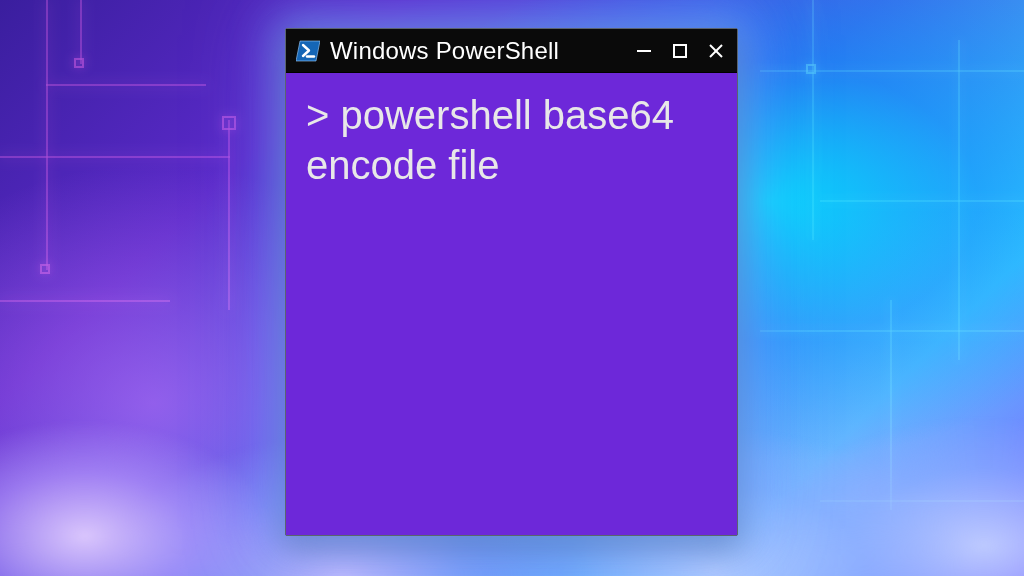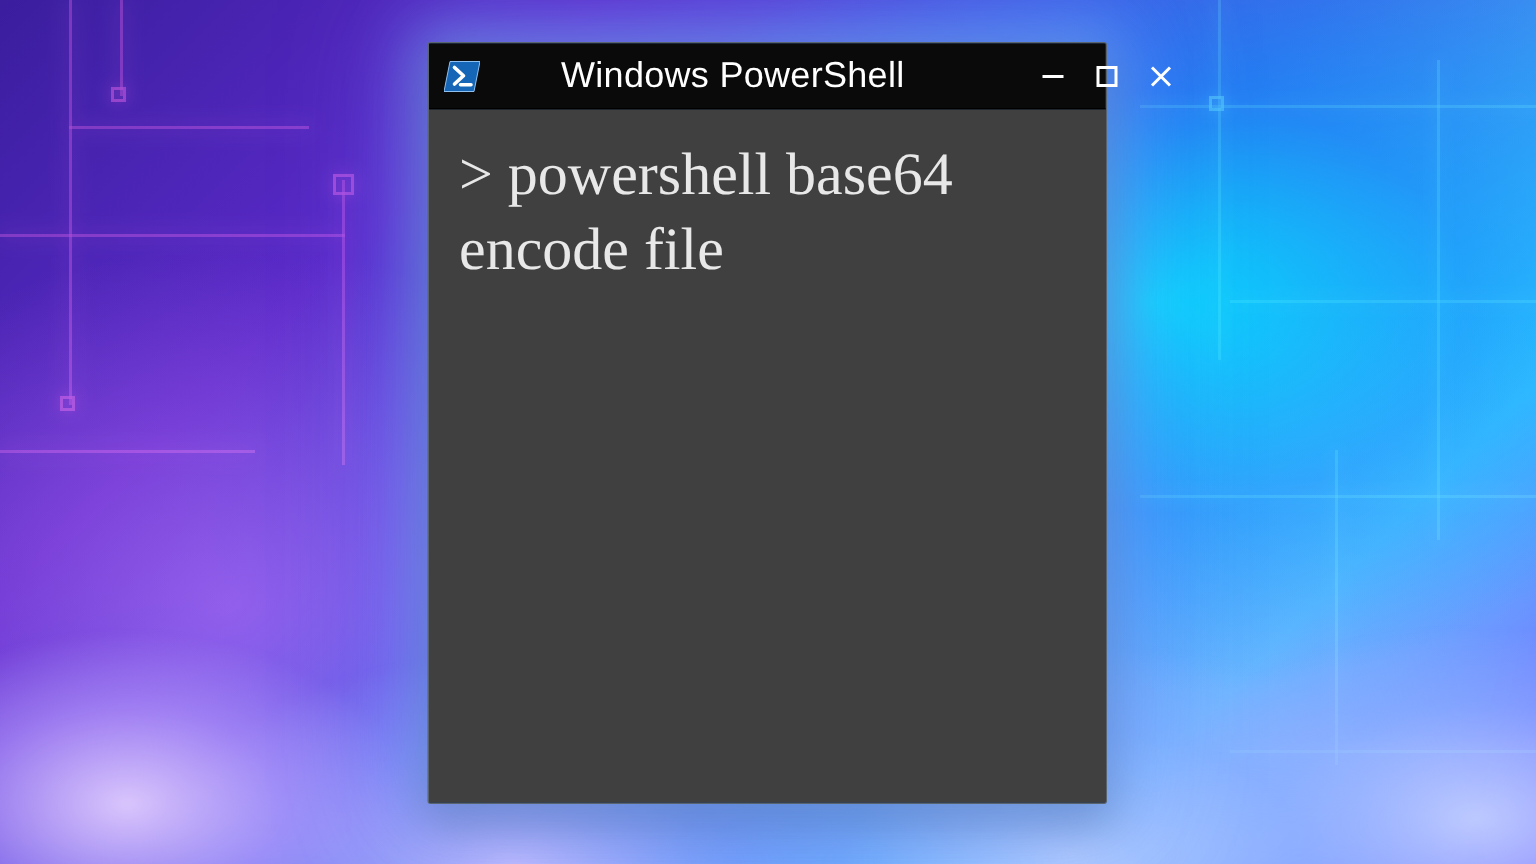--- a/index.html
+++ b/index.html
@@ -45,36 +45,35 @@
         0 0 80px 20px rgba(120,120,255,0.35),
         0 10px 30px rgba(0,0,0,0.35);
       border-radius:2px;
       display:flex; flex-direction:column;
     }
     .titlebar {
       height:44px; background:#0a0a0a; color:#fff;
       display:flex; align-items:center; padding:0 10px 0 10px;
       font-family: "Segoe UI", Arial, sans-serif; font-size:24px; font-weight:400;
       border-bottom:1px solid #000;
-      gap:44px;
     }
     .titlebar .ps-icon {
       width:24px; height:24px; margin-right:10px; flex:0 0 auto;
     }
     .titlebar .title-text { flex:0 0 auto; letter-spacing:0.2px; }
     .titlebar .spacer { flex:1 1 auto; }
     .win-controls { display:flex; gap:14px; align-items:center; }
     .win-btn { width:22px; height:22px; display:flex; align-items:center; justify-content:center; color:#fff; cursor:pointer; }
     .win-btn svg { display:block; }
 
     .term-body {
       flex:1 1 auto; padding:18px 20px 4px 20px; color:#e8e8e8;
-      font-family: Liberation Serif, serif;
+      font-family: Liberation Sans, sans-serif;
       font-size:40px; line-height:1.24; white-space:pre-wrap; word-break:break-word;
-      background:#404040;
+      background:#6d28d9;
     }
     .prompt-line { display:block; }
   </style>
 </head>
 <body>
 
 <div class="bg"></div>
 
 <div class="circuit">
   <div class="vl" style="left:46px; top:0; height:270px;"></div>

